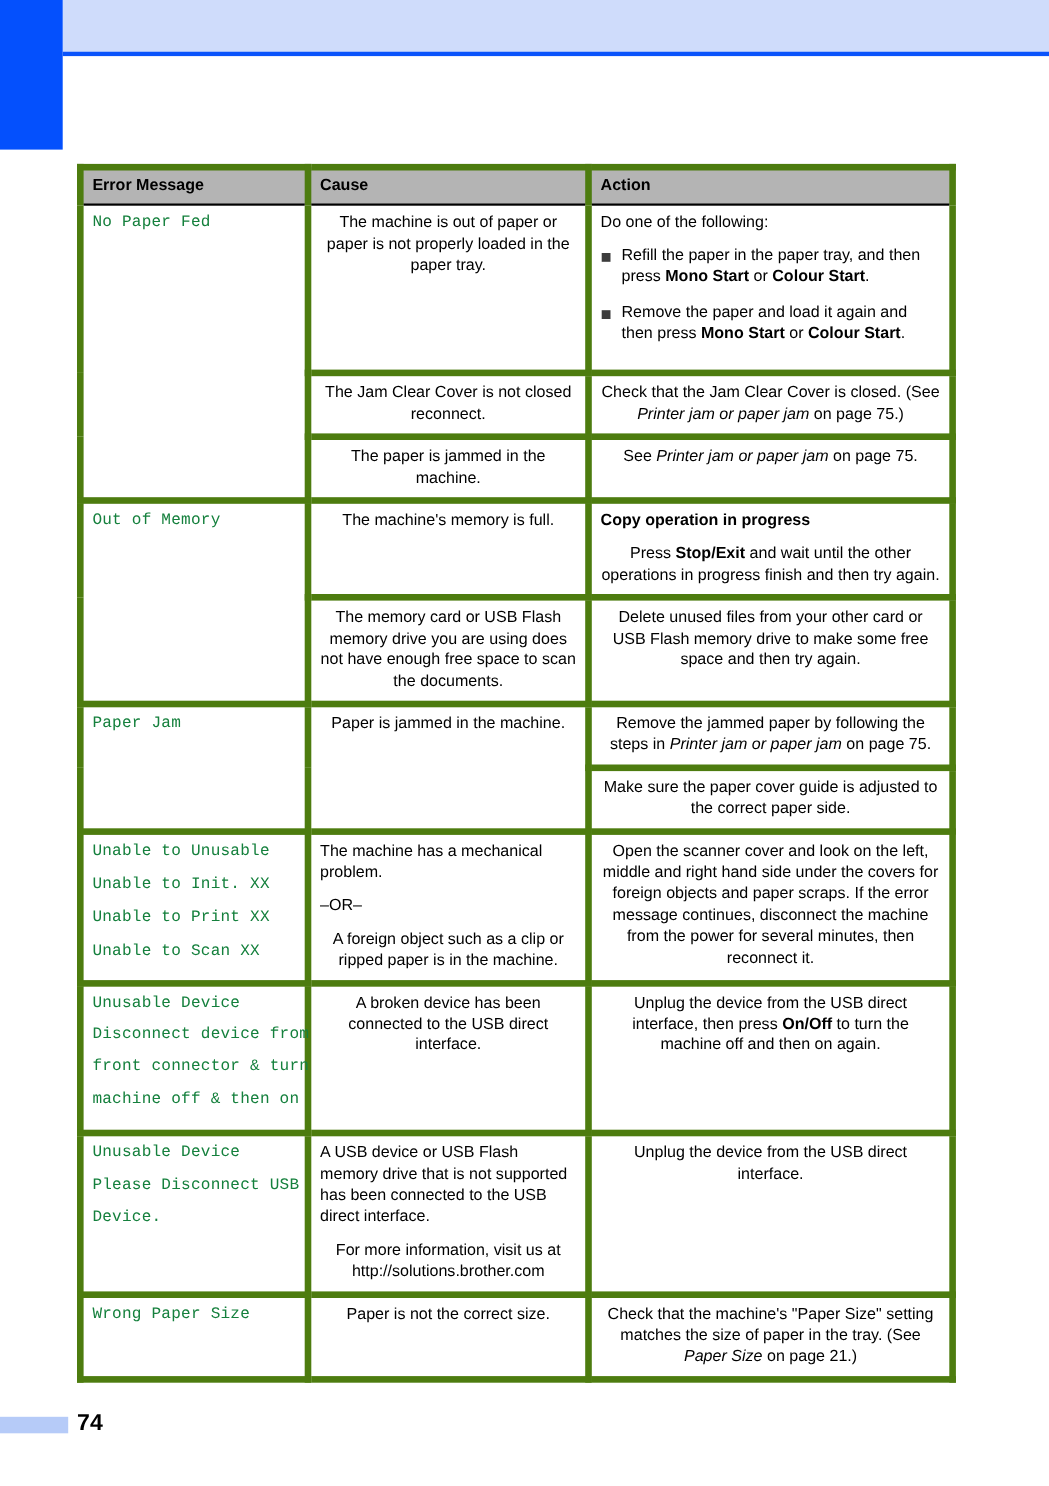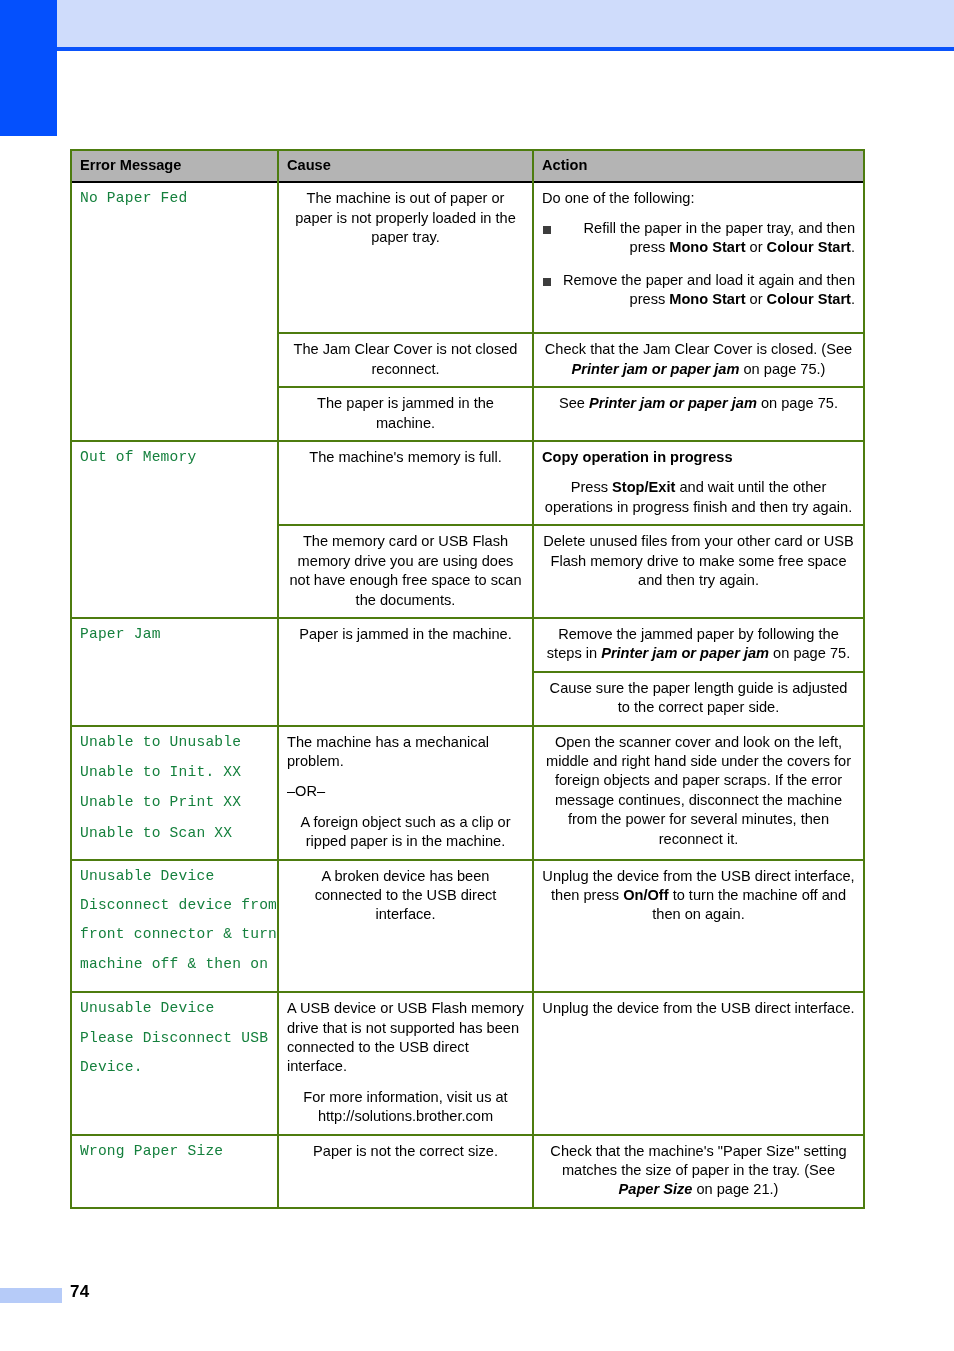--- a/index.html
+++ b/index.html
@@ -37,21 +37,21 @@
   }
   .ftr-tab {
     position: absolute;
     left: 0; top: 1288px;
     width: 62px; height: 15px;
     background: #b6cbf8;
   }
   .page-num {
     position: absolute;
     left: 70px; top: 1282px;
-    font-size: 17px;
+    font-size: 21px;
     font-weight: bold;
     letter-spacing: 0.2px;
   }
 
   
   .tbl-wrap {
     position: absolute;
     left: 70px;
     top: 149px;
     width: 793px;
@@ -59,21 +59,21 @@
   table.err {
     width: 793px;
     border-collapse: collapse;
     table-layout: fixed;
   }
   table.err col.c1 { width: 207px; }
   table.err col.c2 { width: 255px; }
   table.err col.c3 { width: 331px; }
 
   table.err td, table.err th {
-    border: 2px solid #4d7c0f;
+    border: 6px solid #4d7c0f;
     vertical-align: top;
     padding: 6px 8px 7px 8px;
     font-size: 14.6px;
     line-height: 1.33;
     text-align: left;
   }
   table.err th {
     background: #b4b4b4;
     font-weight: bold;
     font-size: 14.6px;
@@ -99,37 +99,36 @@
   td.msg.tight .line { margin-bottom: 10px; }
 
   .p { margin: 0 0 11px 0; }
   .p:last-child { margin-bottom: 0; text-align: center; }
   .p.nogap { margin-bottom: 0; }
 
   ul.bl {
     list-style: none;
     margin: 10px 0 0 0;
     padding: 0;
-    text-align: right;
   }
   ul.bl li {
     position: relative;
     padding-left: 19px;
     margin-bottom: 13px;
   }
   ul.bl li:last-child { margin-bottom: 16px; }
   ul.bl li::before {
     content: "";
     position: absolute;
     left: 1px; top: 7px;
     width: 8px; height: 8px;
     background: #3d3d3d;
   }
   b { font-weight: bold; }
-  i { font-style: italic; font-weight: bold; }
+  i { font-style: italic; }
 </style>
 </head>
 <body>
 
 <div class="hdr-band"></div>
 <div class="hdr-rule"></div>
 <div class="hdr-tab"></div>
 
 <div class="tbl-wrap">
   <table class="err">
@@ -206,21 +205,21 @@
         </td>
         <td rowspan="2">
           <p class="p">Paper is jammed in the machine.</p>
         </td>
         <td>
           <p class="p"><span>Remove the jammed paper by following the steps in </span><i>Printer jam or paper jam</i><span> on page 75.</span></p>
         </td>
       </tr>
       <tr>
         <td>
-          <p class="p">Cause sure the paper length guide is adjusted to the correct paper side.</p>
+          <p class="p">Make sure the paper cover guide is adjusted to the correct paper side.</p>
         </td>
       </tr>
 
       <tr class="grp">
         <td class="msg">
           <span class="line">Unable to Unusable</span>
           <span class="line">Unable to Init. XX</span>
           <span class="line">Unable to Print XX</span>
           <span class="line">Unable to Scan XX</span>
         </td>

